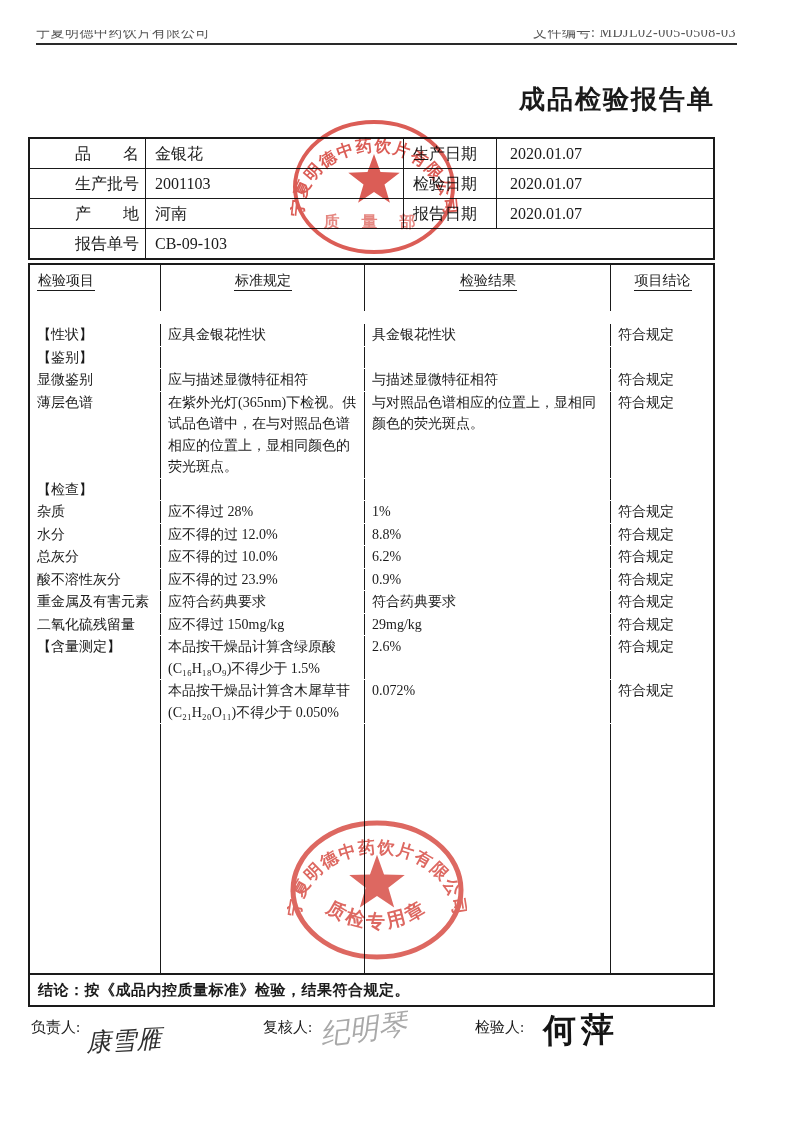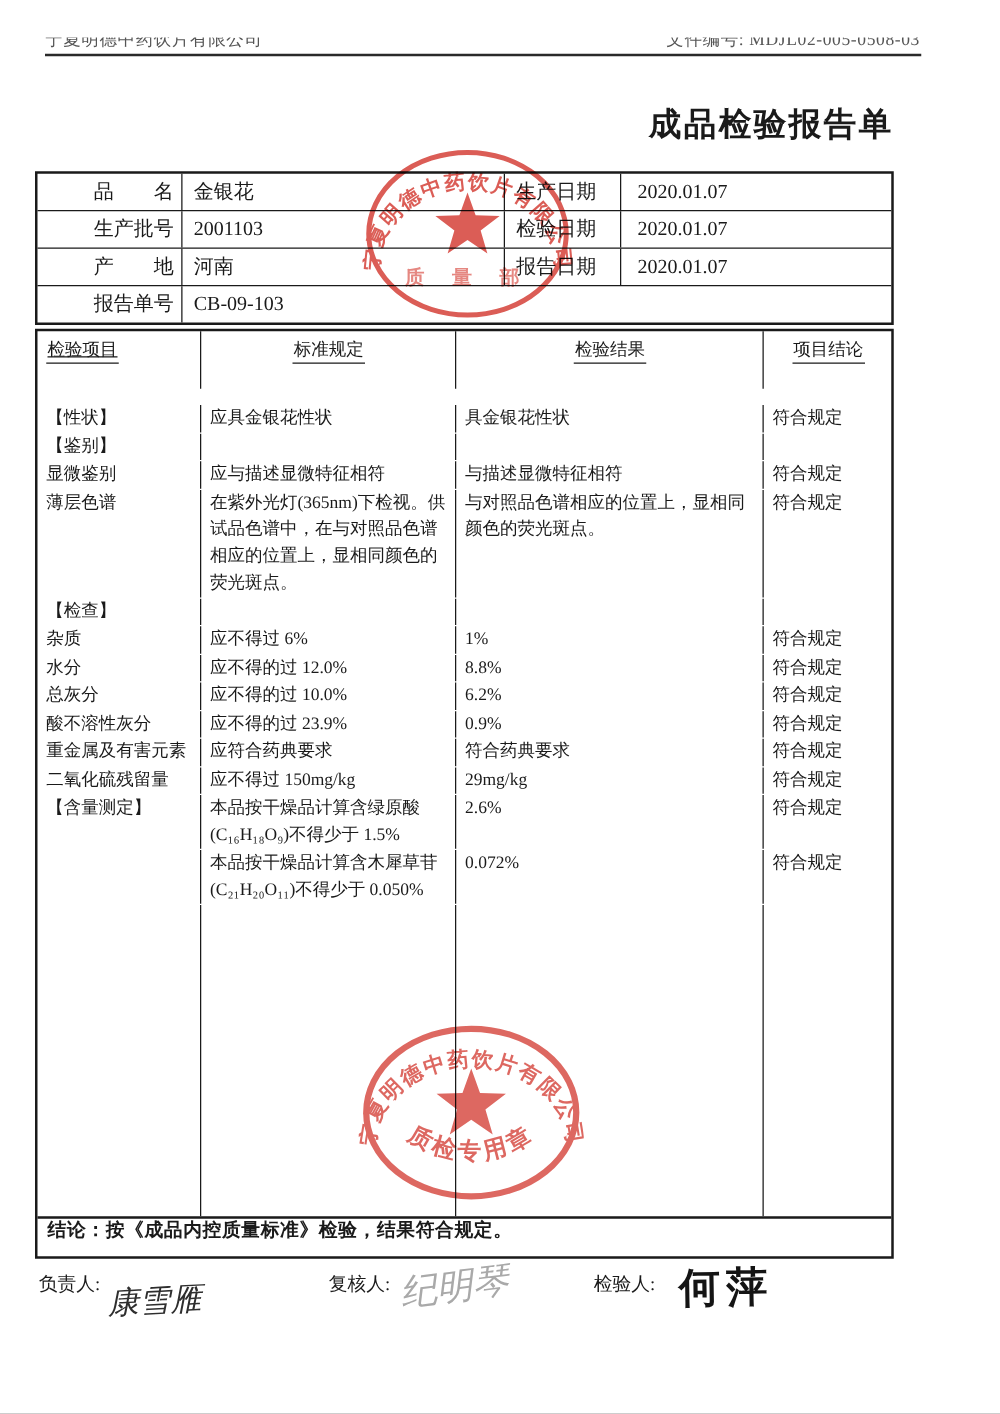--- a/index.html
+++ b/index.html
@@ -26,28 +26,28 @@
   .icell.val2{padding-left:13px;}
   .icell.span3{grid-column:2/5;border-right:none;}
   
   .main-table{position:absolute;left:28px;top:263px;width:687px;height:744px;
     border:2px solid #1a1a1a;box-sizing:border-box;display:flex;flex-direction:column;}
   .grid4{display:grid;grid-template-columns:131px 204px 246px 1fr;}
   .cell{border-right:1px solid #1a1a1a;padding:0 6px 0 7px;font-size:14px;line-height:21.5px;white-space:pre-line;}
   .cell.last{border-right:none;}
   .thead-row{height:46px;}
   .thead-row .cell{padding-top:7px;text-align:center;line-height:18px;}
-  .thead-row .cell.first{text-align:left;text-decoration:underline;}
+  .thead-row .cell.first{text-align:left;}
   .thead-row .cell u{text-decoration:none;border-bottom:1px solid #1a1a1a;padding:0 1px 2px;}
   .tbody{flex:1;display:flex;flex-direction:column;min-height:0;}
   .rows .trow:first-child{margin-top:13px;}
   .trow{margin-bottom:1px;}
   .spacer-row{flex:1;}
   .spacer-row .cell{height:100%;}
-  .conclusion-row{border-top:2px solid #1a1a1a;height:30px;display:flex;
+  .conclusion-row{border-top:2px solid #1a1a1a;height:30px;display:flex;align-items:center;
     padding-left:8px;font-size:15px;font-weight:bold;letter-spacing:0.5px;}
   
   .signatures{position:absolute;left:28px;top:1012px;width:740px;height:70px;}
   .sig-label{position:absolute;top:6px;font-size:15px;}
   .sig-name{position:absolute;white-space:nowrap;}
   .sig-1{left:58px;top:12px;font-size:25px;color:#2e2e2e;transform:rotate(-3deg);font-style:italic;}
   .sig-2{left:292px;top:-2px;font-size:29px;color:#a9a9a9;transform:rotate(-7deg);font-style:italic;font-weight:300;}
   .sig-3{left:515px;top:-4px;font-size:33px;color:#141414;font-weight:bold;letter-spacing:5px;transform:rotate(-1deg);}
   
   .stamp{position:absolute;mix-blend-mode:multiply;pointer-events:none;}
@@ -139,21 +139,21 @@
 
   <div class="grid4 trow">
     <div class="cell">【检查】</div>
     <div class="cell"></div>
     <div class="cell"></div>
     <div class="cell last"></div>
   </div>
 
   <div class="grid4 trow">
     <div class="cell">杂质</div>
-    <div class="cell">应不得过 6%</div>
+    <div class="cell">应不得过 28%</div>
     <div class="cell">1%</div>
     <div class="cell last">符合规定</div>
   </div>
 
   <div class="grid4 trow">
     <div class="cell">水分</div>
     <div class="cell">应不得的过 12.0%</div>
     <div class="cell">8.8%</div>
     <div class="cell last">符合规定</div>
   </div>

